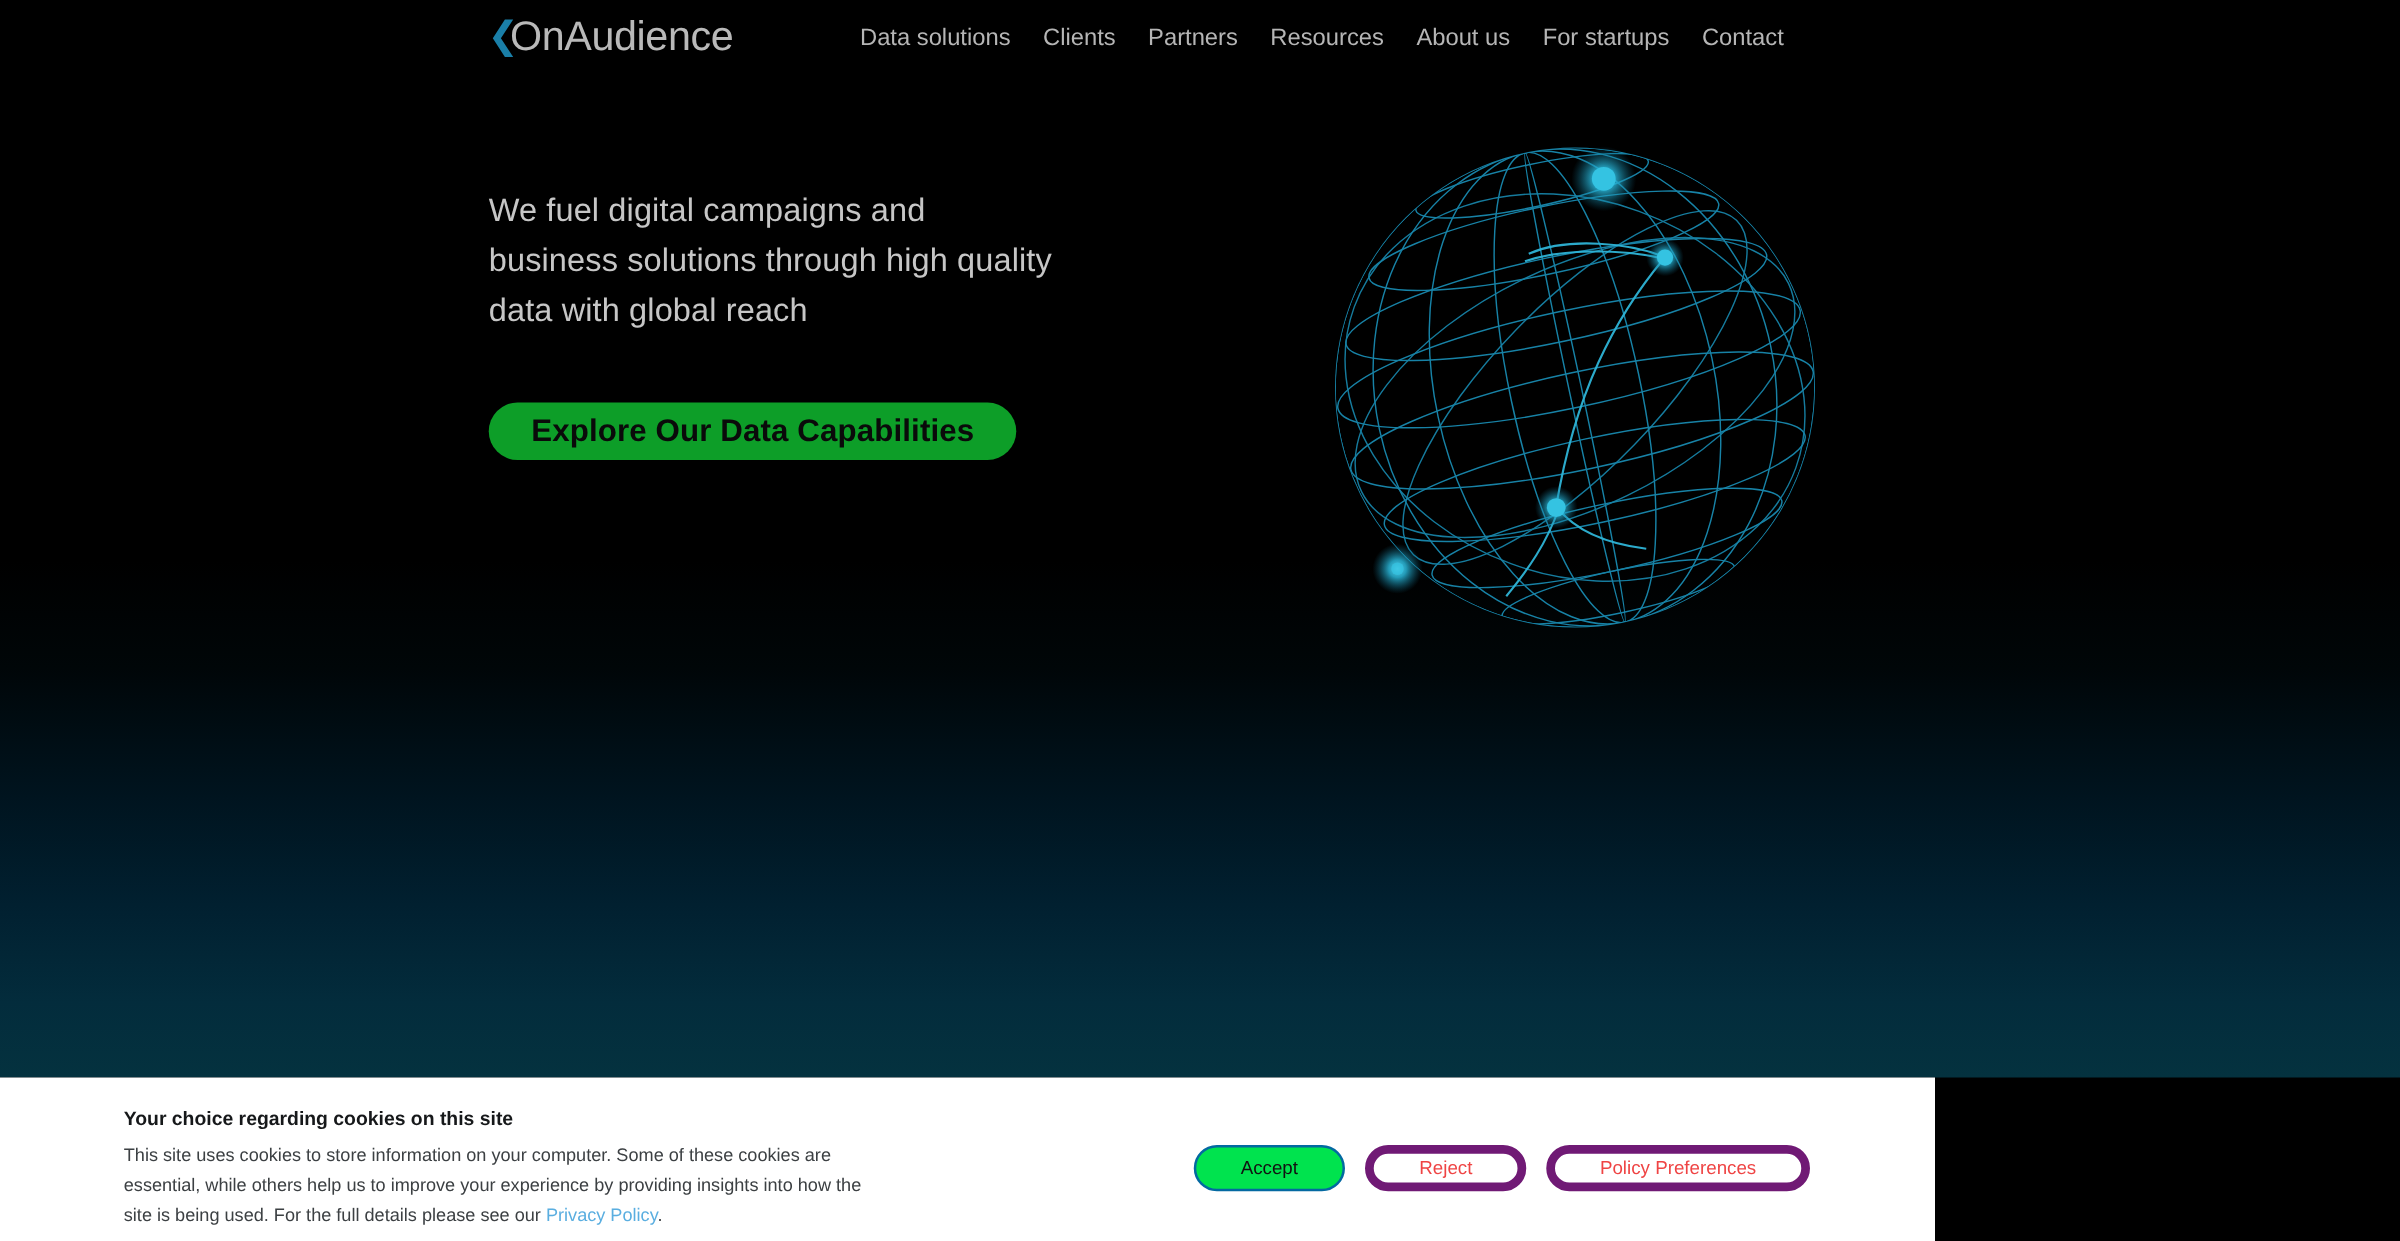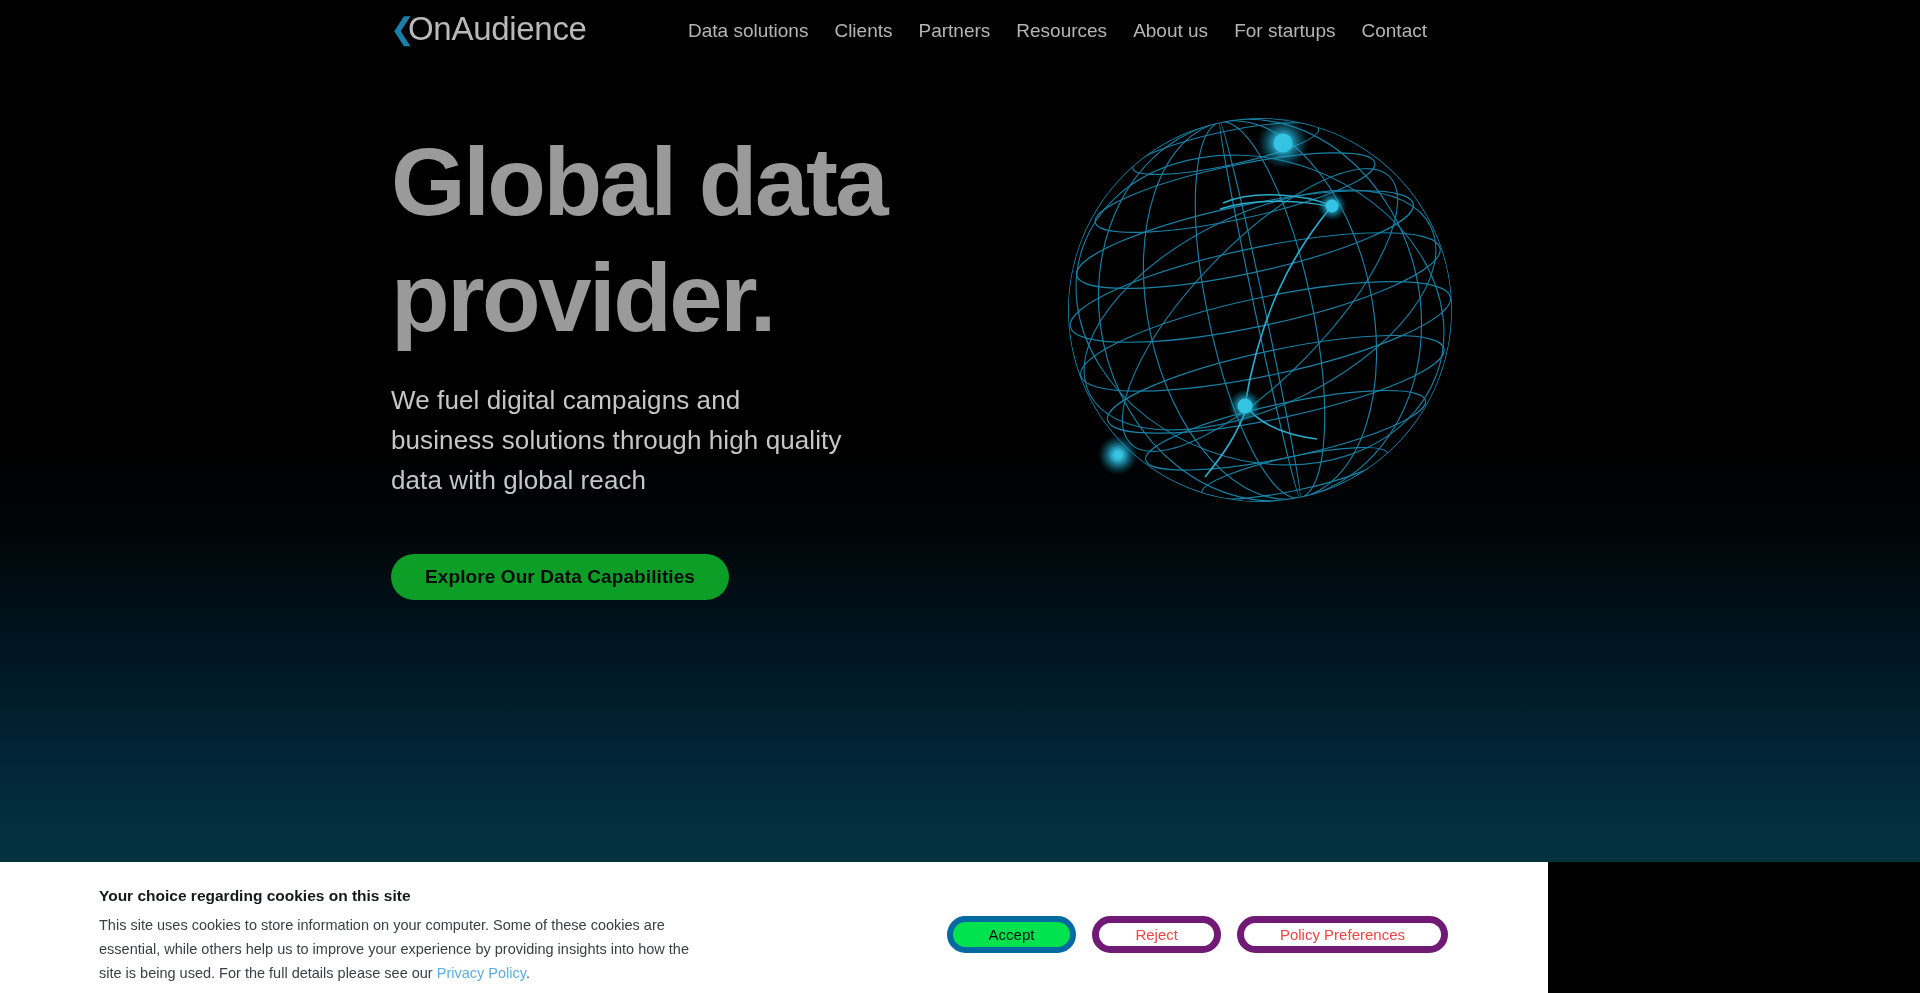--- a/index.html
+++ b/index.html
@@ -124,21 +124,21 @@
     align-items: center;
     justify-content: center;
     margin-top: 54px;
     height: 46px;
     padding: 0 34px;
     border: none;
     border-radius: 26px;
     background: #0d9e28;
     color: #0a0a0a;
     font-family: "Liberation Sans", sans-serif;
-    font-size: 19px;
+    font-size: 25px;
     font-weight: 700;
     letter-spacing: 0.1px;
     cursor: pointer;
   }
 
   
   .globe-wrap {
     position: absolute;
     left: 1055px;
     top: 105px;
@@ -198,21 +198,21 @@
     height: 37px;
     border-radius: 20px;
     font-family: "Liberation Sans", sans-serif;
     font-size: 15px;
     font-weight: 400;
     cursor: pointer;
     white-space: nowrap;
   }
   .ck-accept {
     background: #00e34e;
-    border: 6px solid #0369a1;
+    border: 2px solid #0369a1;
     color: #111111;
     padding: 0 36px;
   }
   .ck-outline {
     background: #ffffff;
     border: 7px solid #701a75;
     color: #ef4444;
     padding: 0 36px;
   }
 </style>
@@ -235,22 +235,20 @@
         <a class="nav-item" href="#">Clients</a>
         <a class="nav-item" href="#">Partners</a>
         <a class="nav-item" href="#">Resources</a>
         <a class="nav-item" href="#">About us</a>
         <a class="nav-item" href="#">For startups</a>
         <a class="nav-item" href="#">Contact</a>
       </nav>
     </div>
 
     <div class="hero-copy">
-      <h1 class="hero-title">Global data
-provider.</h1>
       <p class="hero-sub">We fuel digital campaigns and business solutions through high quality data with global reach</p>
       <button class="hero-cta">Explore Our Data Capabilities</button>
     </div>
 
     <div class="globe-wrap">
       <svg class="globe-svg" viewBox="0 0 410 420" xmlns="http://www.w3.org/2000/svg">
         <defs>
           <radialGradient id="nodeGlow" cx="50%" cy="50%" r="50%">
             <stop offset="0%" stop-color="#5fd8f2" stop-opacity="1"></stop>
             <stop offset="35%" stop-color="#29b6d8" stop-opacity="0.85"></stop>

